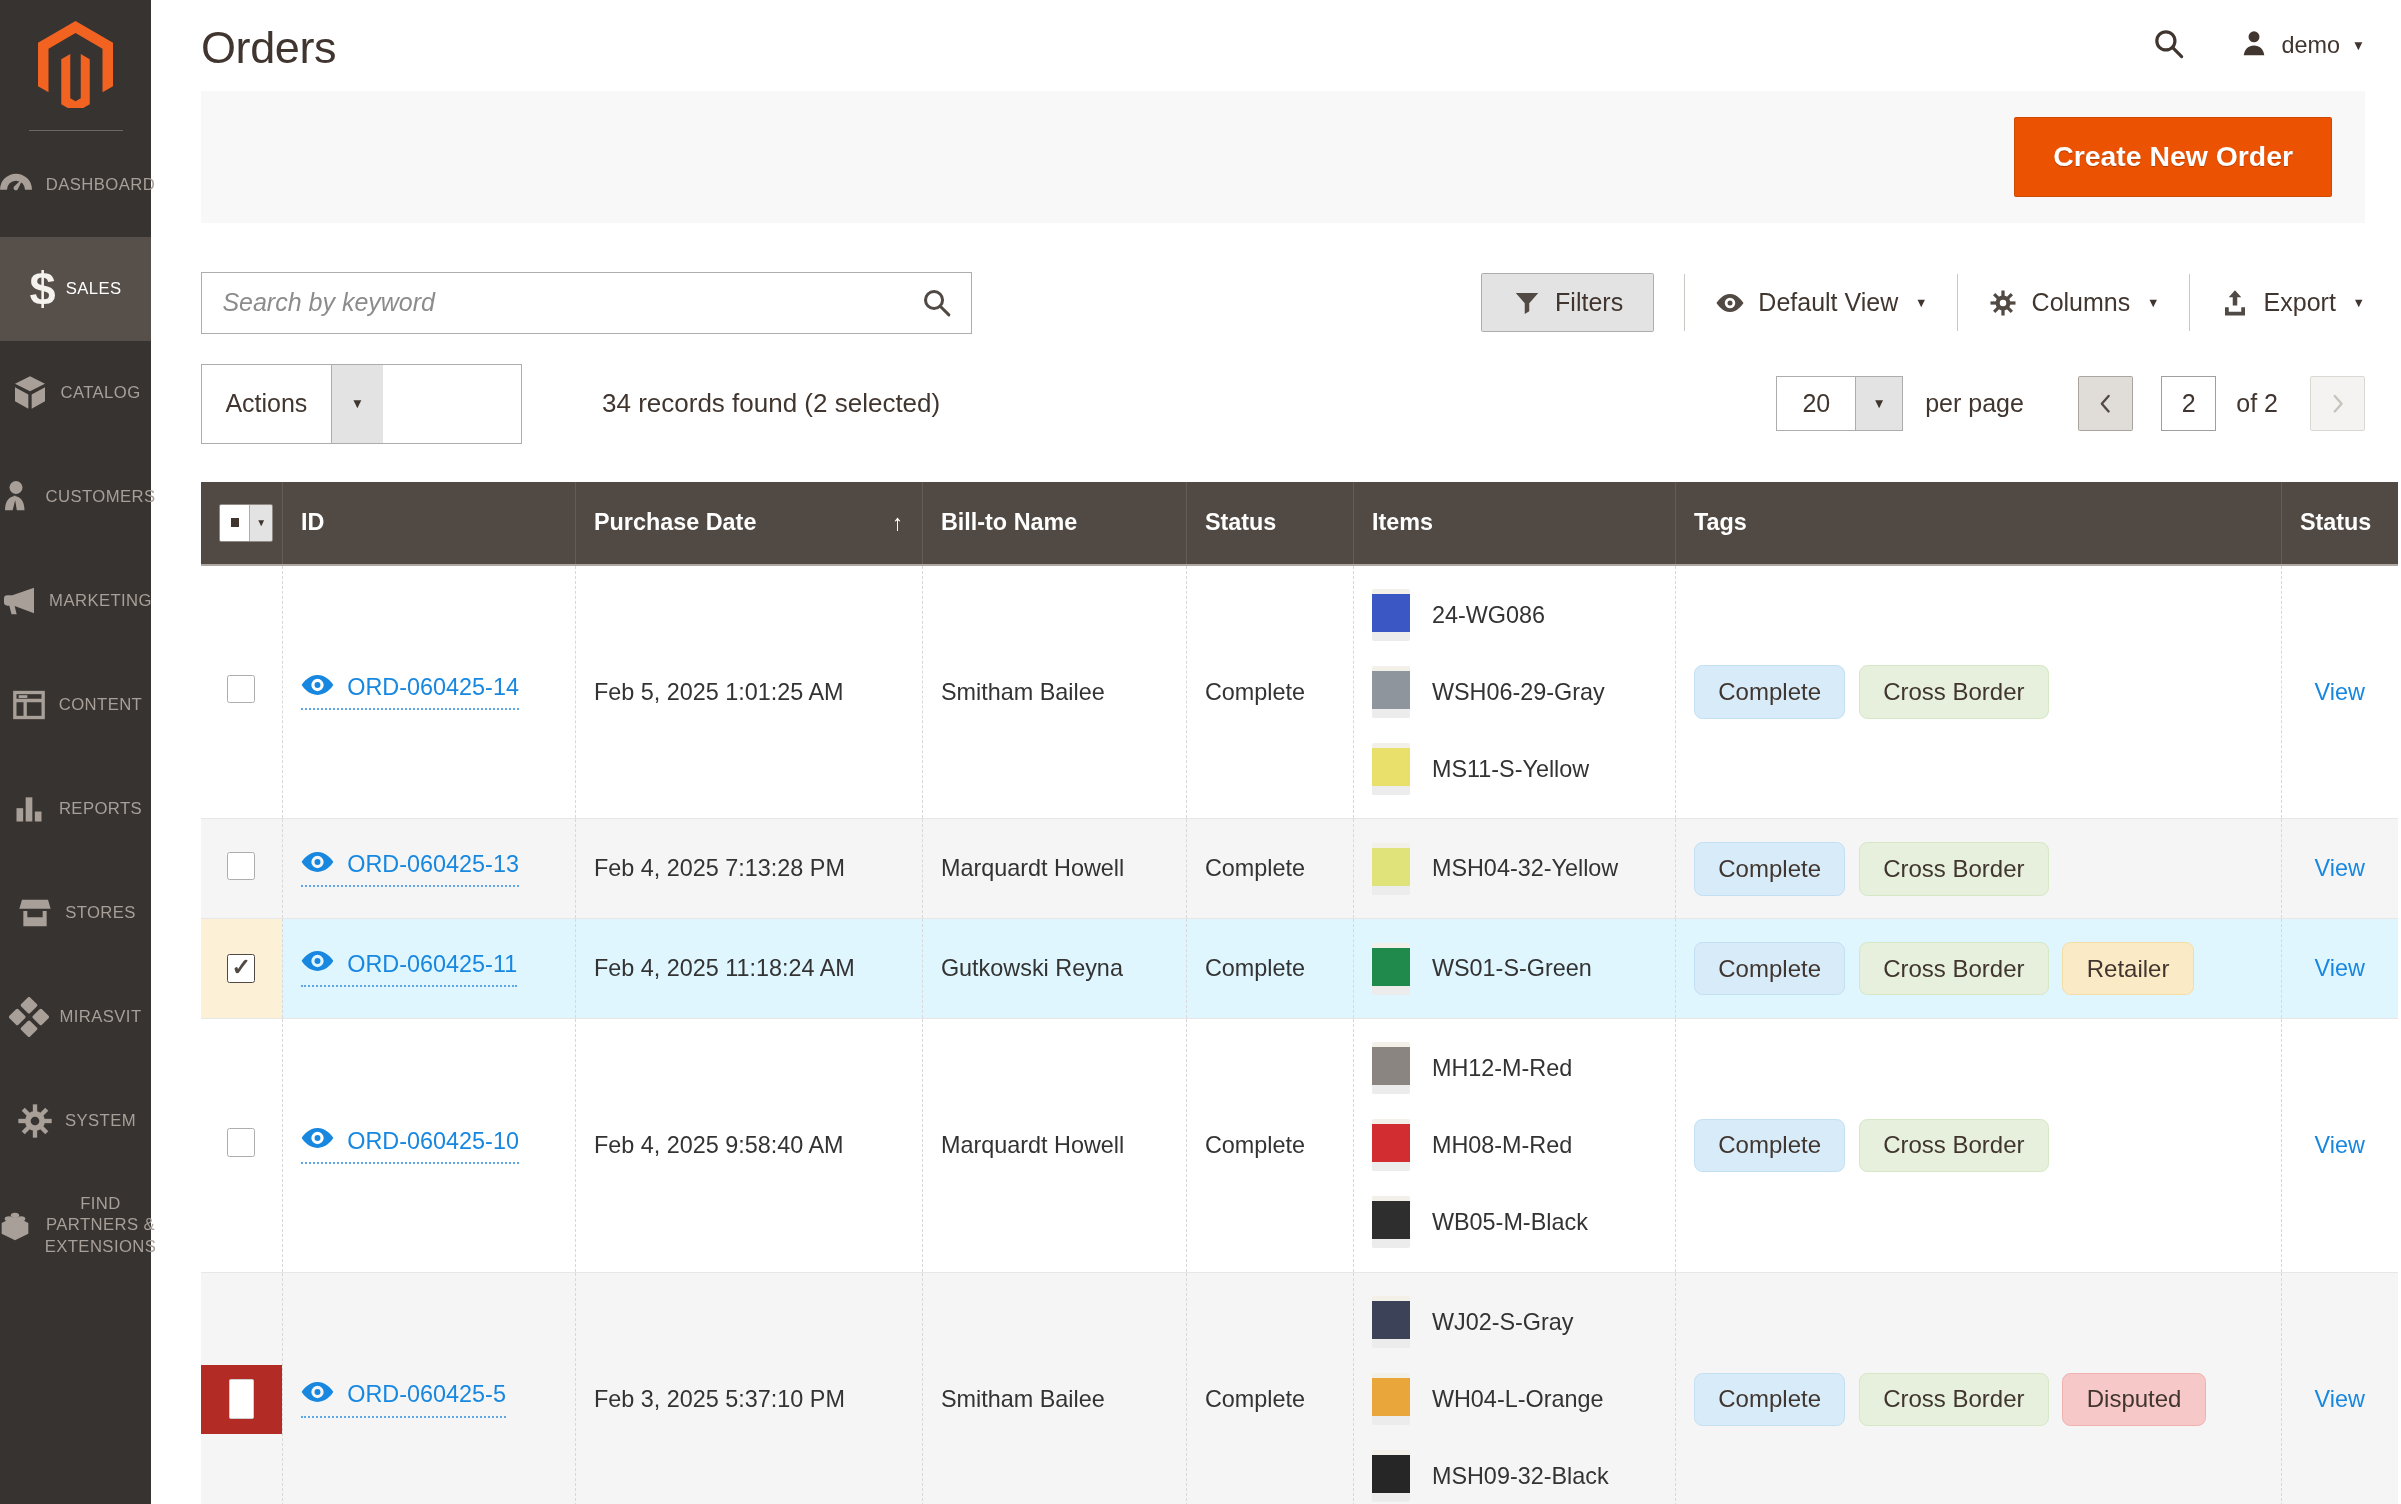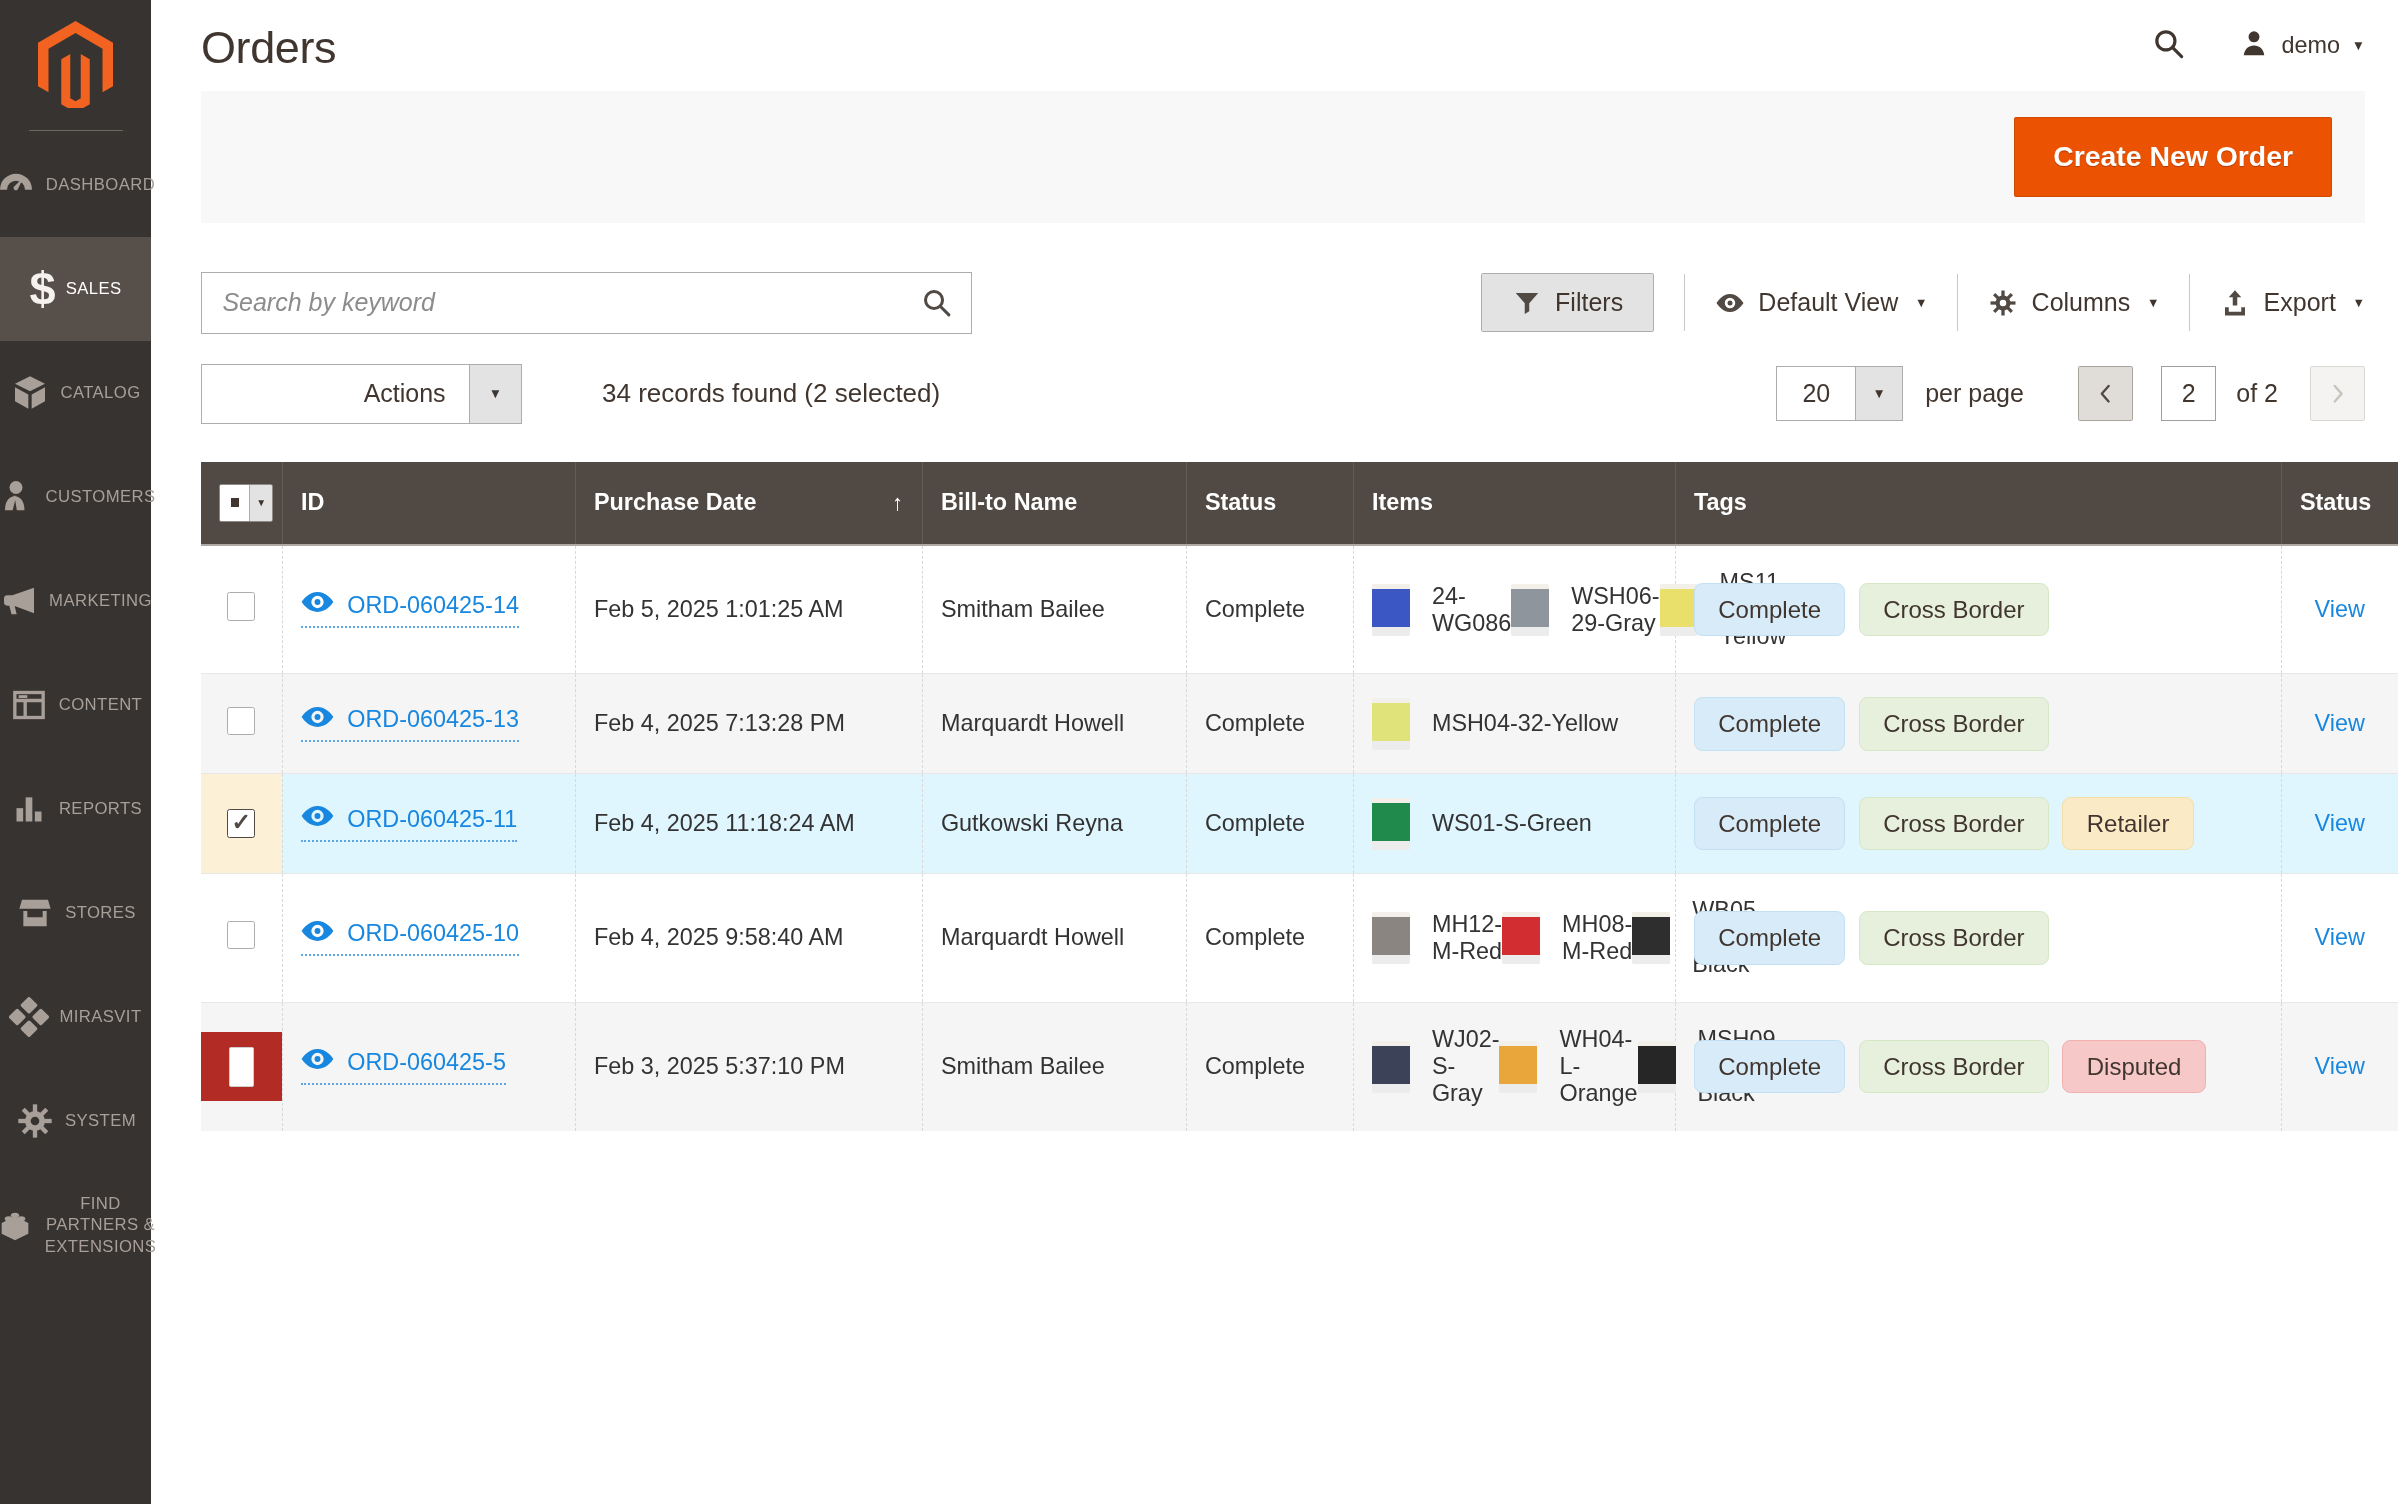--- a/index.html
+++ b/index.html
@@ -64,21 +64,21 @@
   .tb-caret { font-size:12.6px; color:#41362f; margin-left:3.3px; }
 
   
   .actions-row { margin:30px 37px 0 50px; display:flex; justify-content:space-between; align-items:center; }
   .actions-left { display:flex; align-items:center; }
   .select-ctl { border:0.8px solid #adadad; background:#fff; display:flex; align-items:stretch;
     cursor:pointer; color:#41362f; }
   .select-ctl .sel-text { display:flex; align-items:center; padding:0 23.4px; font-size:25px; }
   .sel-arrow { width:52px; background:#e3e3e3; border-left:0.8px solid #adadad;
     display:flex; align-items:center; justify-content:center; font-size:13.4px; color:#41362f; }
-  .actions-select { width:321px; height:60px; justify-content:flex-end; }
+  .actions-select { width:321px; height:80px; justify-content:flex-start; }
   .records { font-size:26px; color:#41362f; margin-left:80px; }
 
   .actions-right { display:flex; align-items:center; }
   .perpage-select { height:55px; }
   .perpage-select .sel-text { padding:0 25px; font-size:25px; }
   .perpage-select .sel-arrow { width:47px; }
   .pp-label { font-size:25px; color:#41362f; margin:0 54px 0 22px; }
   .pg-btn { width:55px; height:55px; display:flex; align-items:center; justify-content:center;
     background:#e0ddd9; border:0.8px solid #a9a49e; cursor:pointer; border-radius:1.7px; }
   .pg-btn svg { width:23.4px; height:23.4px; color:#514943; }
@@ -115,21 +115,21 @@
     border-radius:2.5px; cursor:pointer; font-size:23.4px; line-height:25px; color:#514943; font-weight:700; }
   .cb.checked { border-color:#514943; }
   .flag-box { width:100%; height:69px; background:#b22b24; display:flex; align-items:center;
     justify-content:center; cursor:pointer; }
   .flag-inner { width:25px; height:40px; background:#fff; border:1.7px solid #cfcfcf; border-radius:1.7px; }
 
   .id-link { display:inline-flex; align-items:center; gap:13.4px; color:#1787e0; cursor:pointer;
     border-bottom:2.5px dotted #5ea7e6; padding-bottom:6.7px; text-decoration:none; }
   .id-link svg { width:33px; height:22px; }
 
-  ul.items { list-style:none; margin:8.4px 0; padding:0; display:flex; flex-direction:row; }
+  ul.items { list-style:none; margin:8.4px 0; padding:0; display:flex; flex-direction:column; gap:25px; }
   ul.items li { display:flex; align-items:center; gap:22px; }
   .thumb { width:38px; height:52px; border-radius:1.7px; flex:0 0 38px; }
 
   .tags-wrap { display:flex; align-items:center; gap:13.4px; flex-wrap:wrap; }
   .tag { display:inline-block; padding:11.7px 23.4px; border-radius:8.4px; font-size:24px;
     color:#41362f; border:1.7px solid transparent; }
 
   td.col-action { text-align:center; }
   .view-link { color:#1787e0; cursor:pointer; text-decoration:none; font-size:23.4px; }
 </style>

